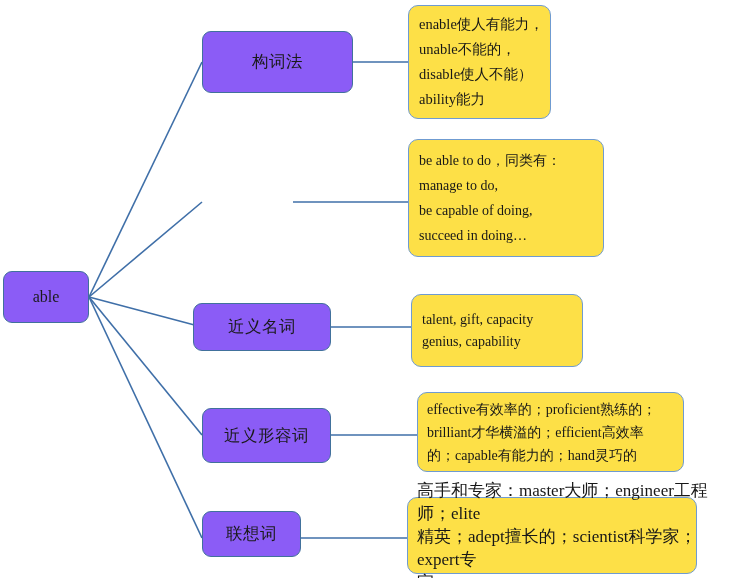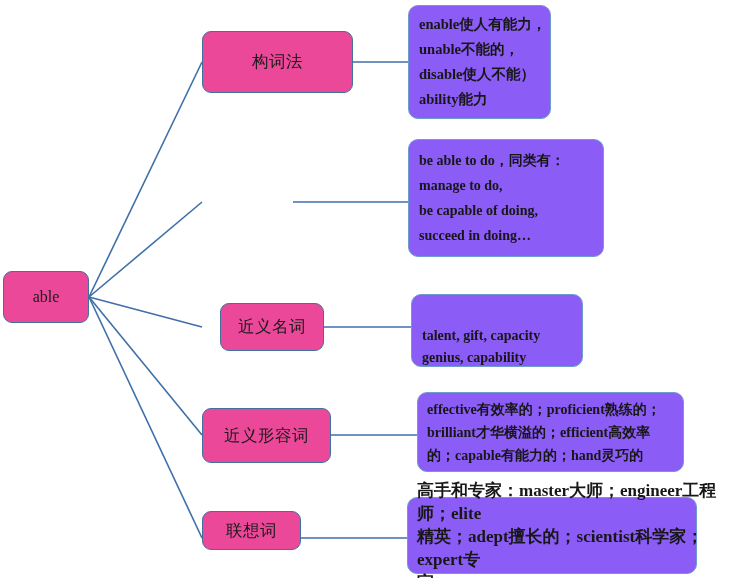--- a/index.html
+++ b/index.html
@@ -19,21 +19,21 @@
     position: absolute;
     left: 0;
     top: 0;
     width: 750px;
     height: 578px;
     pointer-events: none;
   }
   .node {
     position: absolute;
     box-sizing: border-box;
-    background: #ec4899;
+    background: #8b5cf6;
     border: 1.4px solid #41719C;
     border-radius: 9px;
     display: flex;
     align-items: center;
     justify-content: center;
     z-index: 2;
   }
   .node-label {
     font-family: "DejaVu Sans", "Liberation Sans", sans-serif;
     font-size: 16.5px;
@@ -42,39 +42,38 @@
     white-space: nowrap;
   }
   .root .node-label {
     font-family: "Liberation Serif", "DejaVu Serif", serif;
     font-size: 16px;
     letter-spacing: 0;
   }
   .detail {
     position: absolute;
     box-sizing: border-box;
-    background: #8b5cf6;
+    background: #fde047;
     border: 1.3px solid #6F9BD1;
     border-radius: 10px;
     z-index: 2;
-    font-weight: bold;
   }
   .detail-text {
     position: absolute;
     left: 8px;
     top: 50%;
     transform: translateY(-50%);
     width: calc(100% - 10px);
     font-family: "Liberation Serif", "DejaVu Serif", serif;
     color: #171717;
     white-space: pre-line;
   }
   .d1 .detail-text { font-size: 14.5px; line-height: 25px; left: 10px; }
   .d2 .detail-text { font-size: 14px;   line-height: 25px; left: 10px; }
-  .d3 .detail-text { font-size: 14px;   line-height: 22px; left: 10px; margin-top: 16px; }
+  .d3 .detail-text { font-size: 14px;   line-height: 22px; left: 10px; }
   .d4 .detail-text { font-size: 14px;   line-height: 23px; left: 9px; width: 278px; }
   .d5 .detail-text { font-size: 17px;   line-height: 23px; left: 9px; width: 300px; }
 </style>
 </head>
 <body>
 
 <div id="canvas">
 
   <svg id="wires" viewBox="0 0 750 578">
 
@@ -93,29 +92,29 @@
 
   <div class="node root" style="left:3px; top:271px; width:86px; height:52px;">
     <span class="node-label">able</span>
   </div>
 
   <div class="node" style="left:202px; top:31px; width:151px; height:62px;">
     <span class="node-label">构词法</span>
   </div>
 
 
-  <div class="node" style="left:220px; top:303px; width:104px; height:48px;">
+  <div class="node" style="left:193px; top:303px; width:138px; height:48px;">
     <span class="node-label">近义名词</span>
   </div>
 
   <div class="node" style="left:202px; top:408px; width:129px; height:55px;">
     <span class="node-label">近义形容词</span>
   </div>
 
-  <div class="node" style="left:202px; top:511px; width:99px; height:39px;">
+  <div class="node" style="left:202px; top:511px; width:99px; height:46px;">
     <span class="node-label">联想词</span>
   </div>
 
   <div class="detail d1" style="left:408px; top:5px; width:143px; height:114px;">
     <div class="detail-text">enable使人有能力，
 unable不能的，
 disable使人不能）
 ability能力</div>
   </div>
 

